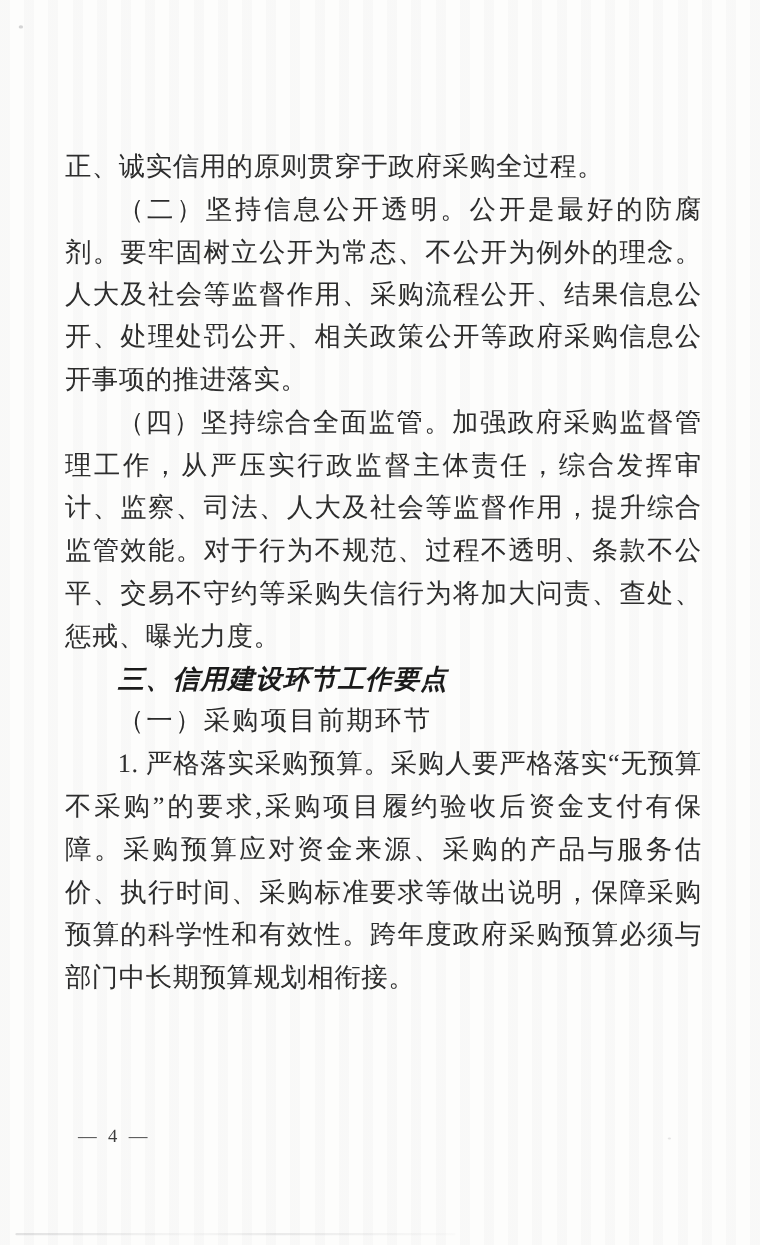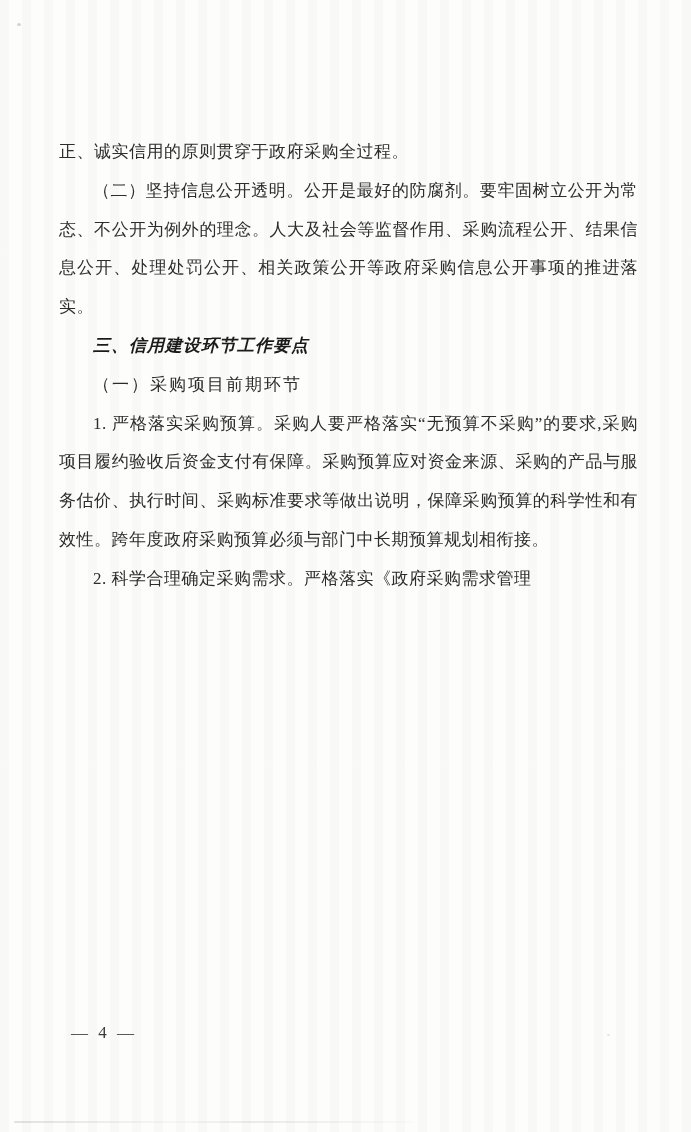--- a/index.html
+++ b/index.html
@@ -29,21 +29,21 @@
     font-size: 21.5px;
     line-height: 38.8px;
     color: #2d2d2d;
     text-align: justify;
     text-justify: inter-ideograph;
     letter-spacing: 0.5px;
   }
   .text-block p, .text-block h2, .text-block h3 {
     margin: 0;
     padding: 0;
-    font-size: 17px;
+    font-size: 24px;
     line-height: 38.8px;
   }
   .body-par {
     text-indent: 2em;
   }
   .no-indent {
     text-indent: 0;
   }
   .section-heading {
     font-family: "Liberation Sans", "DejaVu Sans", sans-serif;
@@ -89,28 +89,28 @@
 <body>
 
 <div class="page">
 
   <div class="text-block">
     <p class="body-par no-indent">正、诚实信用的原则贯穿于政府采购全过程。</p>
 
     <p class="body-par">（二）坚持信息公开透明。公开是最好的防腐剂。要牢固树立公开为常态、不公开为例外的理念。人大及社会等监督作用、采购流程公开、结果信息公开、处理处罚公开、相关政策公开等政府采购信息公开事项的推进落实。</p>
 
 
+    <p class="body-par">（四）坚持综合全面监管。加强政府采购监督管理工作，从严压实行政监督主体责任，综合发挥审计、监察、司法、人大及社会等监督作用，提升综合监管效能。对于行为不规范、过程不透明、条款不公平、交易不守约等采购失信行为将加大问责、查处、惩戒、曝光力度。</p>
 
     <h2 class="section-heading">三、信用建设环节工作要点</h2>
 
     <h3 class="subsection-heading">（一）采购项目前期环节</h3>
 
     <p class="body-par">1. 严格落实采购预算。采购人要严格落实“无预算不采购”的要求,采购项目履约验收后资金支付有保障。采购预算应对资金来源、采购的产品与服务估价、执行时间、采购标准要求等做出说明，保障采购预算的科学性和有效性。跨年度政府采购预算必须与部门中长期预算规划相衔接。</p>
 
-    <p class="body-par">2. 科学合理确定采购需求。严格落实《政府采购需求管理</p>
   </div>
 
   <div class="page-number">— 4 —</div>
 
   <div class="artifact dot-top-left"></div>
   <div class="artifact dot-right"></div>
   <div class="artifact smudge-bottom"></div>
 
 </div>
 

